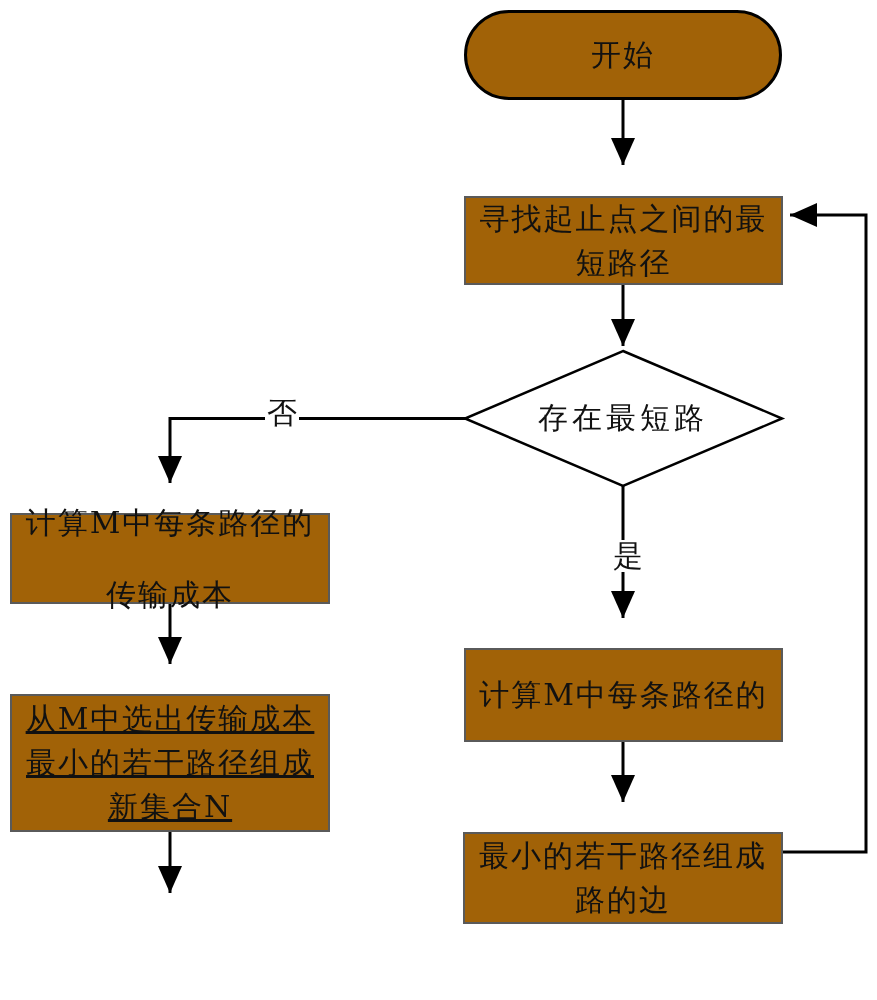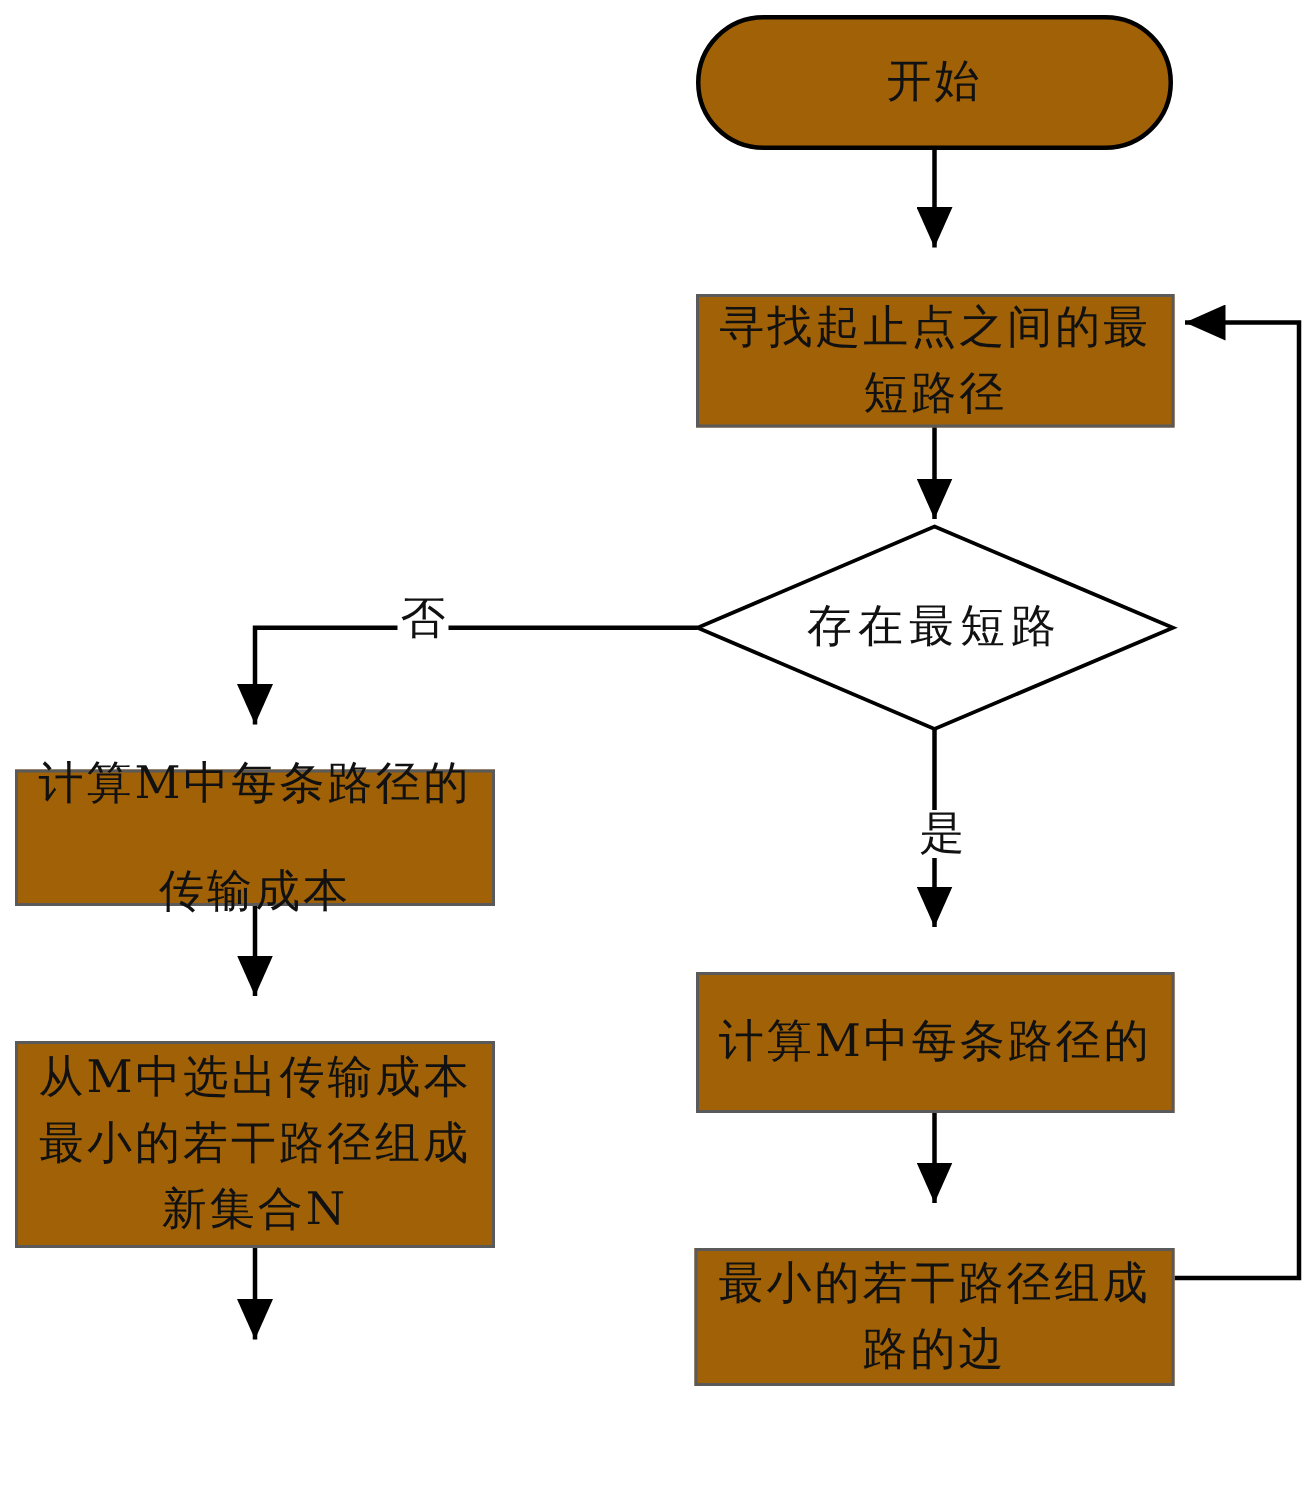--- a/index.html
+++ b/index.html
@@ -85,21 +85,21 @@
 
   <div class="edge-label" style="left:265px;top:397px;">否</div>
 
   <div class="edge-label" style="left:611px;top:540px;">是</div>
 
   <div class="node process" style="left:10px;top:487px;width:320px;height:91px;gap:28px;">
     <span class="ln">计算M中每条路径的</span>
     <span class="ln">传输成本</span>
   </div>
 
-  <div class="node process" style="left:10px;top:668px;width:320px;height:138px;">
+  <div class="node process" style="left:10px;top:668px;width:320px;height:138px;text-decoration:underline;">
     <span class="ln">从M中选出传输成本</span>
     <span class="ln">最小的若干路径组成</span>
     <span class="ln">新集合N</span>
   </div>
 
 
   <div class="node process" style="left:464px;top:622px;width:319px;height:94px;">
     <span>计算M中每条路径的</span>
   </div>
 

